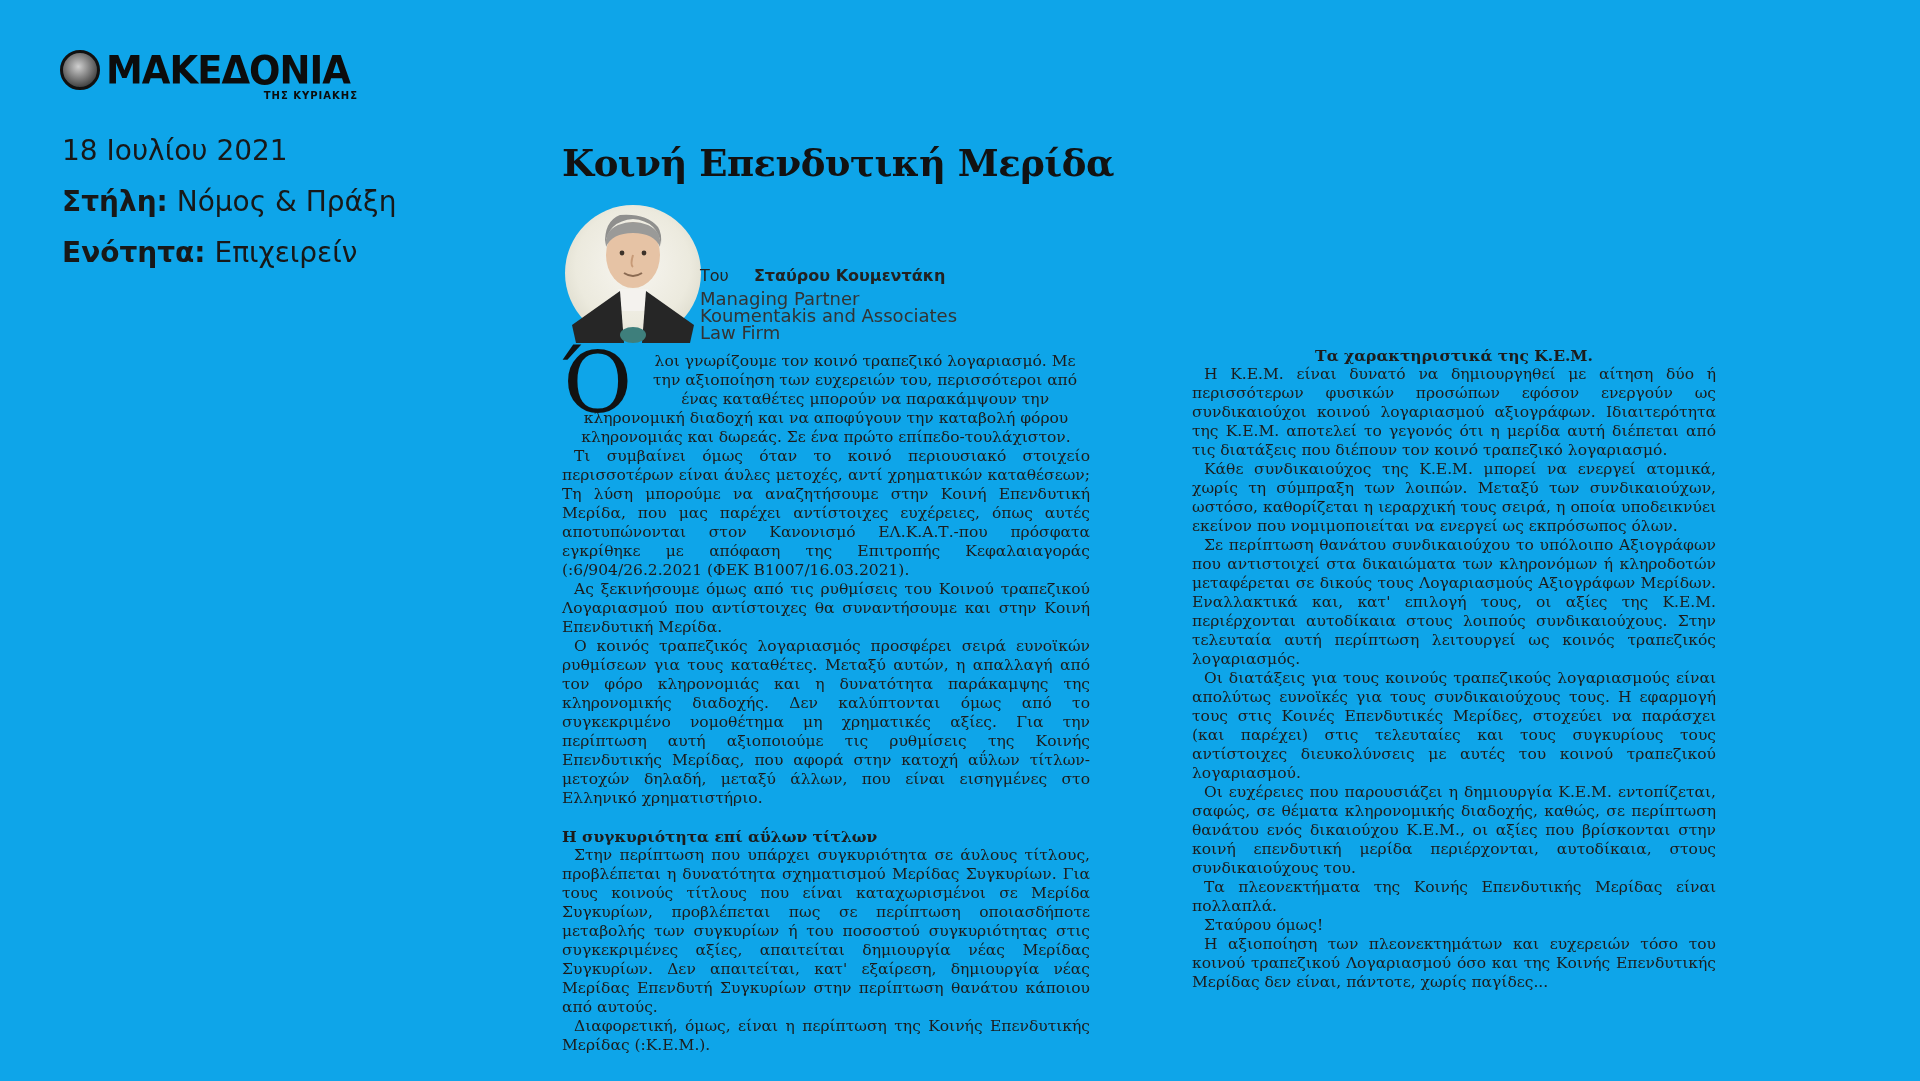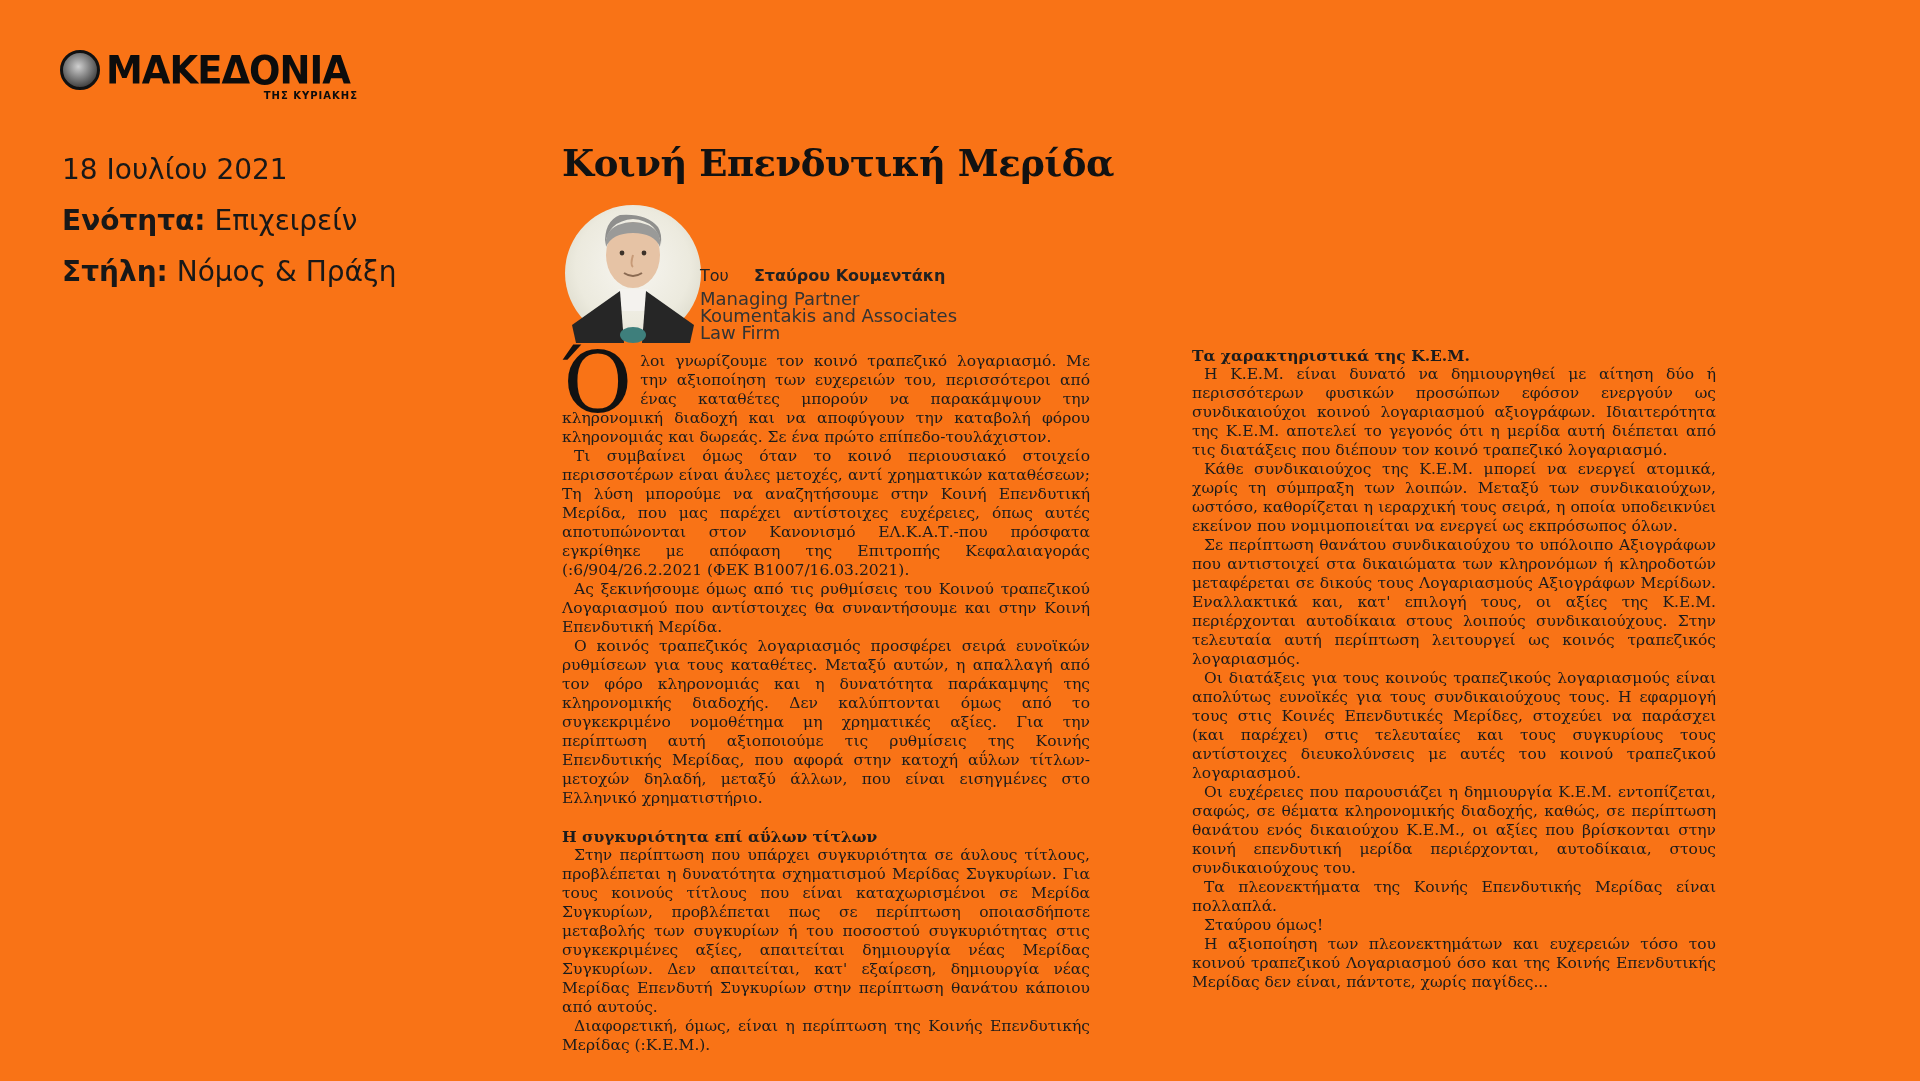--- a/index.html
+++ b/index.html
@@ -1,18 +1,18 @@
 <!DOCTYPE html>
 <html lang="el"><head>
 <meta charset="utf-8">
 <style>
   html,body { margin:0; padding:0; background:#e9e9e9; }
   .page {
     position:relative; width:1920px; height:1081px;
-    background:#f97316; overflow:hidden;
+    background:#0ea5e9; overflow:hidden;
     font-family:"DejaVu Sans", sans-serif; color:#1a1a1a;
   }
 
   
   .masthead { position:absolute; left:60px; top:50px; width:300px; }
   .masthead-row { display:flex; align-items:center; gap:6px; }
   .emblem {
     width:40px; height:40px; border-radius:50%;
     border:3.5px solid #111;
     background:radial-gradient(circle at 45% 40%, #cfcfcf 0%, #8d8d8d 35%, #3c3c3c 78%, #111 100%);
@@ -21,21 +21,21 @@
   .wordmark {
     font-size:37px; font-weight:900; letter-spacing:-1px;
     color:#0c0c0c; line-height:1; transform:scaleY(1.05); white-space:nowrap;
   }
   .masthead-sub {
     text-align:right; font-size:10px; font-weight:700; letter-spacing:1px;
     color:#0c0c0c; margin-top:0px; padding-right:2px;
   }
 
   
-  .meta { position:absolute; left:62px; top:153px; font-size:28px; line-height:34px; color:#181818; }
+  .meta { position:absolute; left:62px; top:134px; font-size:28px; line-height:34px; color:#181818; }
   .meta-line { margin-bottom:17px; white-space:nowrap; }
   .meta-label { font-weight:700; }
 
   
   .article-title {
     position:absolute; left:562px; top:116px;
     font-family:"DejaVu Serif", serif; font-weight:700;
     font-size:37px; color:#121212; white-space:nowrap; letter-spacing:-0.5px;
   }
   .author-photo { position:absolute; left:558px; top:203px; width:150px; height:148px; }
@@ -48,21 +48,21 @@
   .col {
     position:absolute; top:352px; width:528px;
     font-family:"DejaVu Serif", serif; font-size:15.5px; line-height:19px;
     color:#1c1c1c; text-align:justify;
   }
   #left-col  { left:562px;  top:352px; width:528px; }
   #right-col { left:1192px; top:346px; width:524px; }
   .col p { margin:0; text-indent:12px; }
   .col p.lead { text-indent:0; }
   .col h3 { font-size:15.5px; font-weight:700; margin:19px 0 0 0; text-align:left; }
-  .col > :first-child { margin-top:0; }
+  .col > :first-child { margin-top:0;text-align:center; }
   .dropcap {
     float:left; font-size:84px; line-height:62px; height:56px;
     padding:0 8px 0 0; font-weight:500; color:#121212;
   }
 </style>
 </head>
 <body>
 
 <div class="page">
 
@@ -70,26 +70,26 @@
     <div class="masthead-row">
       <div class="emblem"></div>
       <div class="wordmark">ΜΑΚΕΔΟΝΙΑ</div>
     </div>
     <div class="masthead-sub">ΤΗΣ ΚΥΡΙΑΚΗΣ</div>
   </div>
 
   <div class="meta">
     <div class="meta-line">18 Ιουλίου 2021</div>
     <div class="meta-line">
+      <span class="meta-label">Στήλη:</span>
+      <span>Νόμος &amp; Πράξη</span>
+    </div>
+    <div class="meta-line">
       <span class="meta-label">Ενότητα:</span>
       <span>Επιχειρείν</span>
-    </div>
-    <div class="meta-line">
-      <span class="meta-label">Στήλη:</span>
-      <span>Νόμος &amp; Πράξη</span>
     </div>
   </div>
 
   <h1 class="article-title">Κοινή Επενδυτική Μερίδα</h1>
 
   <div class="author-photo">
     <svg width="150" height="148" viewBox="0 0 150 148">
       <defs>
         <radialGradient id="halo" cx="50%" cy="45%" r="60%">
           <stop offset="0%" stop-color="#f7f5f0"></stop>

